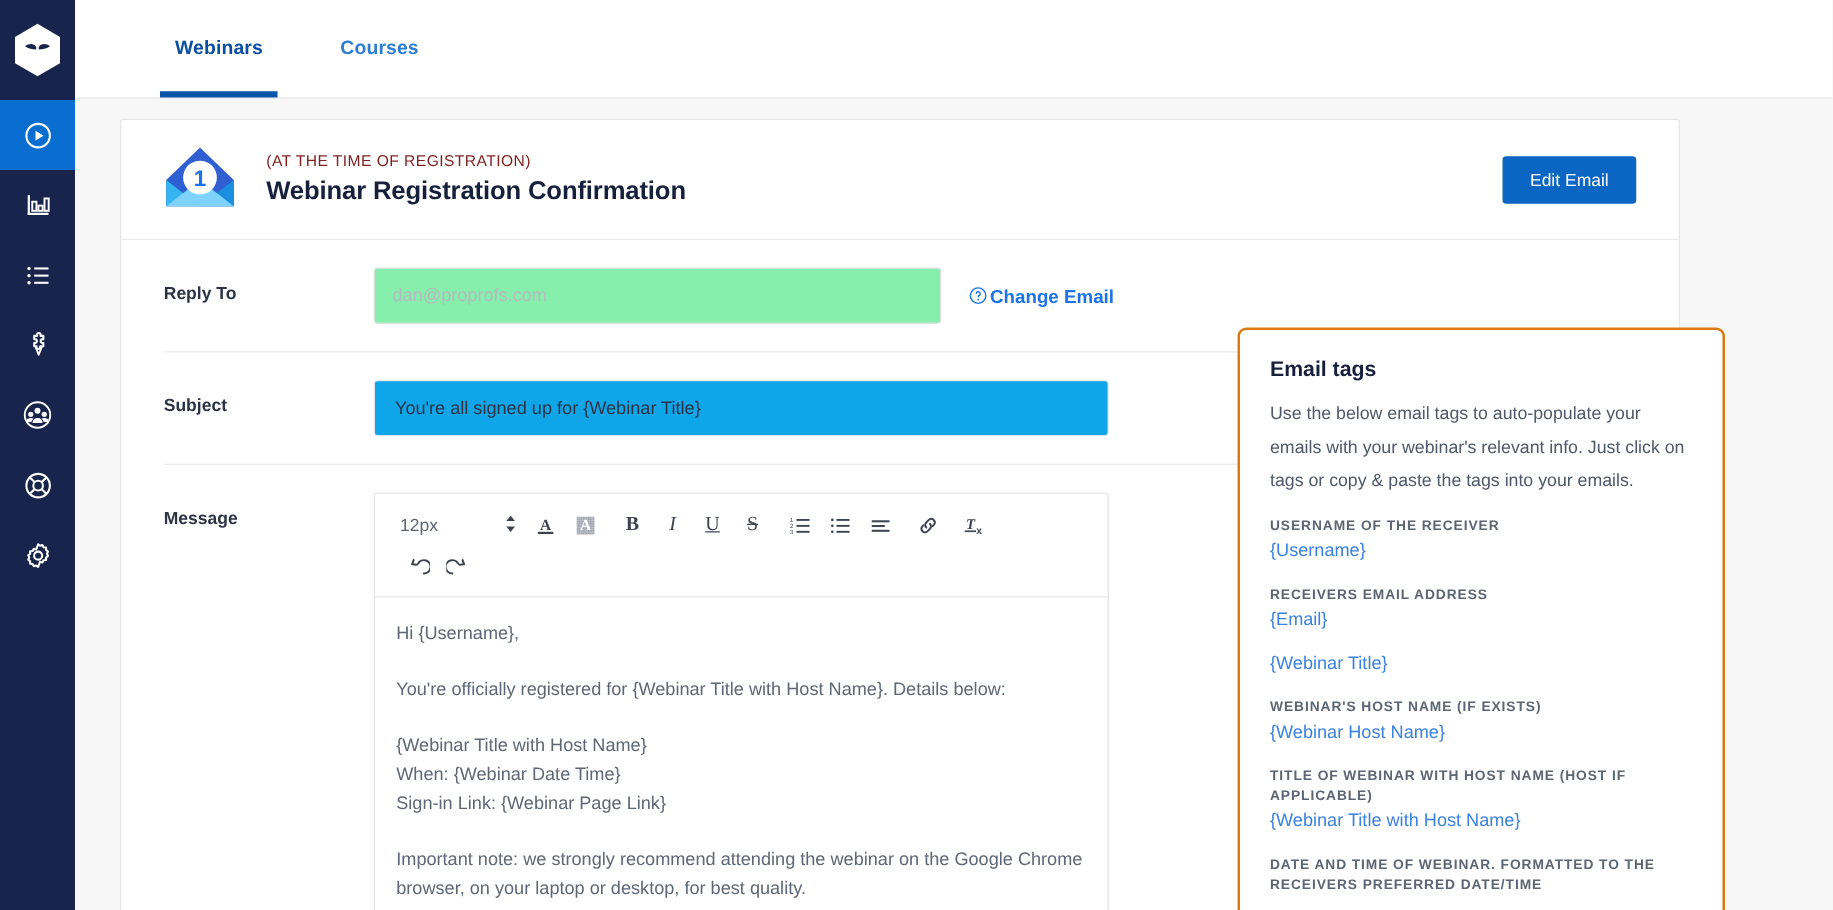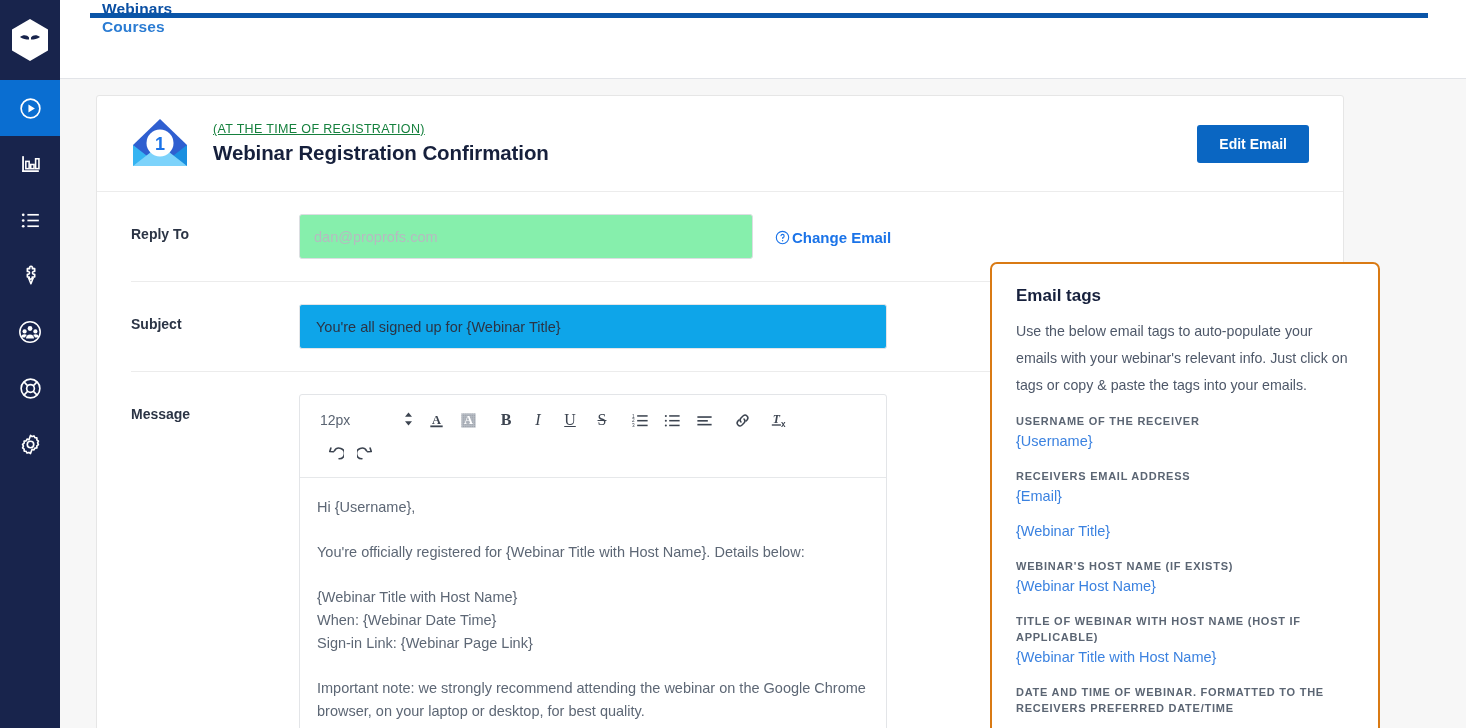--- a/index.html
+++ b/index.html
@@ -28,21 +28,21 @@
   .rail-item.active { background: #0a6ed1; }
   .rail-item svg { display: block; }
 
   
   .topbar {
     position: absolute; left: 60px; top: 0;
     width: 1406px; height: 79px;
     background: #ffffff;
     border-bottom: 1px solid #e2e4e8;
   }
-  .tabs { display: flex; height: 100%; padding-left: 30px; flex-direction: column; }
+  .tabs { display: flex; height: 100%; padding-left: 68px; }
   .tab {
     position: relative;
     display: flex; align-items: center;
     padding: 0 12px; margin-right: 38px;
     font-size: 15.5px; font-weight: bold;
     color: #2b7cd3; cursor: pointer;
     letter-spacing: .1px;
   }
   .tab.active { color: #0a4fa3; }
   .tab.active::after {
@@ -67,30 +67,30 @@
 
   
   .card-head {
     display: flex; align-items: center;
     height: 96px; padding: 0 34px 0 32px;
     border-bottom: 1px solid #ececec;
   }
   .env-icon { width: 62px; flex: 0 0 62px; margin-right: 22px; }
   .head-text { flex: 1 1 auto; }
   .head-eyebrow {
-    font-size: 12.5px; color: #15803d; letter-spacing: .35px;
-    margin-bottom: 5px; text-transform: none; text-decoration: underline;
+    font-size: 12.5px; color: #7f1d1d; letter-spacing: .35px;
+    margin-bottom: 5px; text-transform: none;
   }
   .head-title {
     font-size: 20.5px; font-weight: bold; color: #16203c; letter-spacing: -.1px;
   }
   .btn-primary {
     flex: 0 0 auto;
     background: #0a66c2; color: #fff;
-    font-size: 14px; font-weight: bold;
+    font-size: 14px; font-weight: normal;
     border: none; border-radius: 3px;
     padding: 11px 22px; cursor: pointer;
     font-family: "Liberation Sans", sans-serif;
     text-align: right;
   }
 
   
   .form { padding: 0 0 0 0; }
   .row {
     display: flex; align-items: flex-start;

